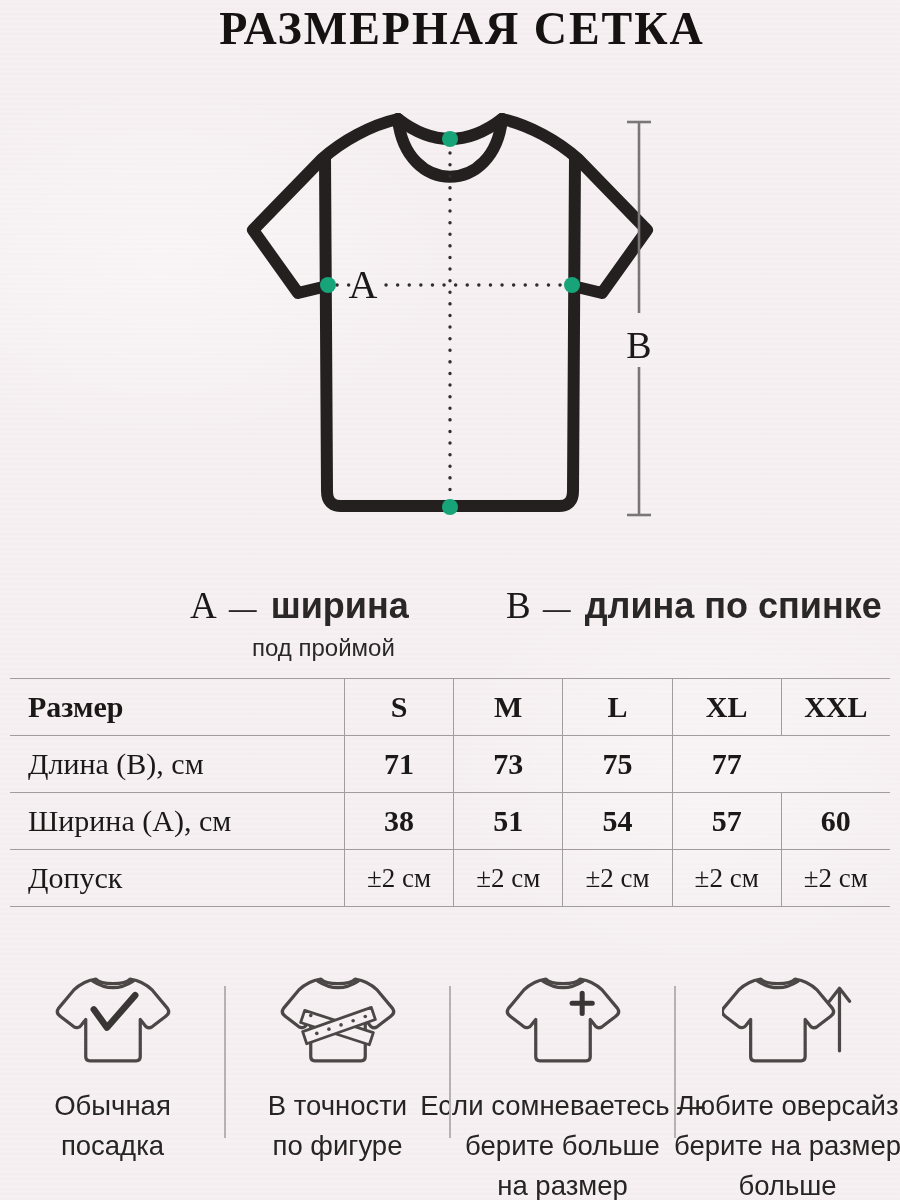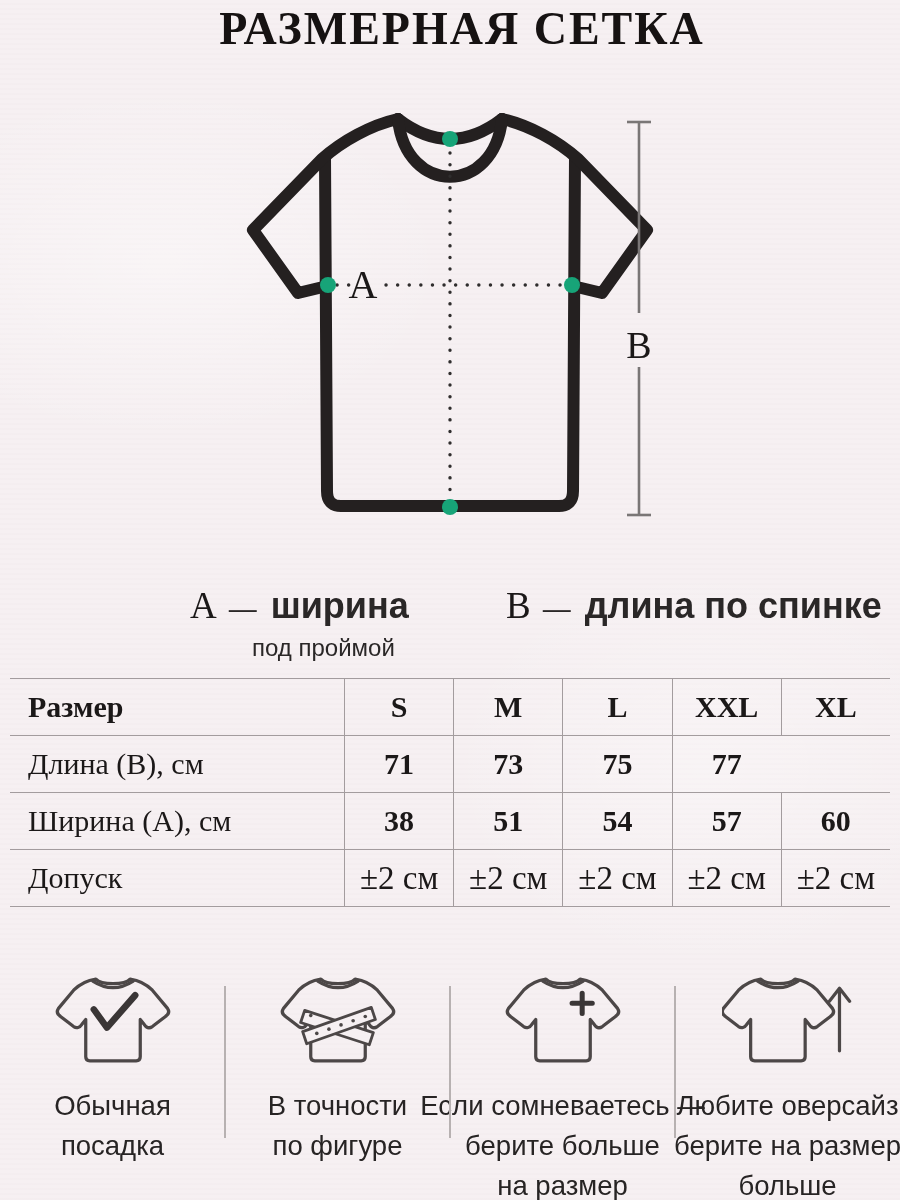--- a/index.html
+++ b/index.html
@@ -34,21 +34,21 @@
   .legend-line2{ font-family:"Liberation Sans", sans-serif; font-size:24px; color:#2a2727; margin-left:62px; margin-top:7px; }
 
   .size-table{ position:absolute; left:10px; top:678px; width:880px; font-size:30px; }
   .t-row{ display:grid; grid-template-columns:334px repeat(5,109.2px); border-top:1.6px solid #a39c9e; }
   .t-row:last-child{ border-bottom:1.6px solid #a39c9e; }
   .t-cell{ height:56px; display:flex; align-items:center; }
   .t-cell.label{ padding-left:18px; }
   .t-cell.sz{ justify-content:center; border-left:1.6px solid #a39c9e; }
   .t-row.head .t-cell{ font-weight:600; }
   .t-row .num{ font-weight:600; }
-  .t-row.tol .t-cell.sz{ font-size:33px; font-weight:normal; }
+  .t-row.tol .t-cell.sz{ font-size:27px; font-weight:normal; }
 
   .tips{ position:absolute; left:0; top:968px; width:900px; display:grid; grid-template-columns:repeat(4,225px); }
   .tip{ display:flex; flex-direction:column; align-items:center; }
   .tip-icon{ width:132px; height:106px; }
   .icon-line{ fill:none; stroke:#4c4747; stroke-width:3.2; stroke-linejoin:round; stroke-linecap:round; }
   .icon-band{ fill:#f6f0f2; stroke:#4c4747; stroke-width:2.8; stroke-linejoin:round; }
   .icon-bold{ fill:none; stroke:#3a3636; stroke-width:6.5; stroke-linecap:round; stroke-linejoin:round; }
   .icon-plus{ fill:none; stroke:#3a3636; stroke-width:5; stroke-linecap:round; }
   .icon-dot{ fill:#4c4747; }
   .caption{
@@ -114,22 +114,22 @@
       <span class="legend-text">длина по спинке</span>
     </div>
   </div>
 
   <div class="size-table">
     <div class="t-row head">
       <div class="t-cell label">Размер</div>
       <div class="t-cell sz">S</div>
       <div class="t-cell sz">M</div>
       <div class="t-cell sz">L</div>
+      <div class="t-cell sz">XL</div>
       <div class="t-cell sz">XXL</div>
-      <div class="t-cell sz">XL</div>
     </div>
     <div class="t-row">
       <div class="t-cell label">Длина (B), см</div>
       <div class="t-cell sz num">71</div>
       <div class="t-cell sz num">73</div>
       <div class="t-cell sz num">75</div>
       <div class="t-cell sz num">77</div>
     </div>
     <div class="t-row">
       <div class="t-cell label">Ширина (А), см</div>

